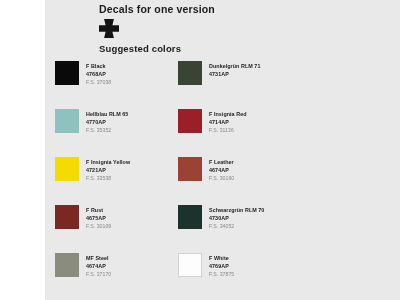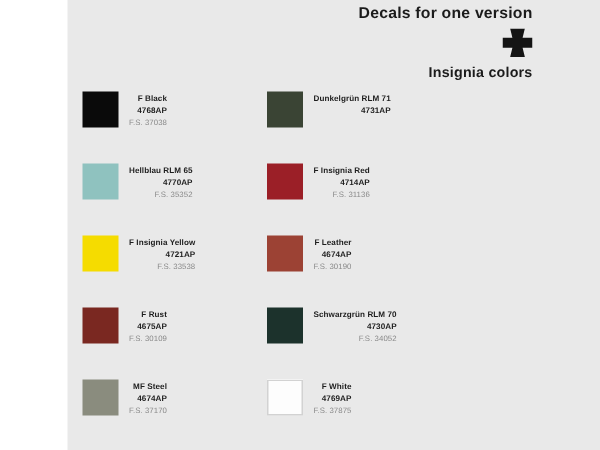--- a/index.html
+++ b/index.html
@@ -12,21 +12,20 @@
     overflow: hidden;
     background: #ffffff;
     font-family: "Liberation Sans", sans-serif;
     -webkit-font-smoothing: antialiased;
   }
   #page {
     position: relative;
     width: 400px;
     height: 300px;
     background: #ffffff;
-    text-align: right;
   }
   
   #sheet {
     position: absolute;
     left: 45px;
     top: 0;
     width: 355px;
     height: 300px;
     background: #e9e9e9;
   }
@@ -119,21 +118,21 @@
   <div id="content">
 
     <div class="heading">Decals for one version</div>
 
     <div class="cross-wrap">
       <svg width="20" height="19" viewBox="0 0 20 19">
         <path d="M0 6.2 H6.6 L5.1 0 H14.9 L13.4 6.2 H20 V12.8 H13.4 L14.9 19 H5.1 L6.6 12.8 H0 Z" fill="#141414"></path>
       </svg>
     </div>
 
-    <div class="subheading">Insignia colors</div>
+    <div class="subheading">Suggested colors</div>
 
     <div class="color-grid">
 
       <div class="color-item">
         <div class="swatch" style="background: rgb(10, 10, 10);"></div>
         <div class="color-text">
           <div class="c-name">F Black</div>
           <div class="c-code">4768AP</div>
           <div class="c-fs">F.S. 37038</div>
         </div>

